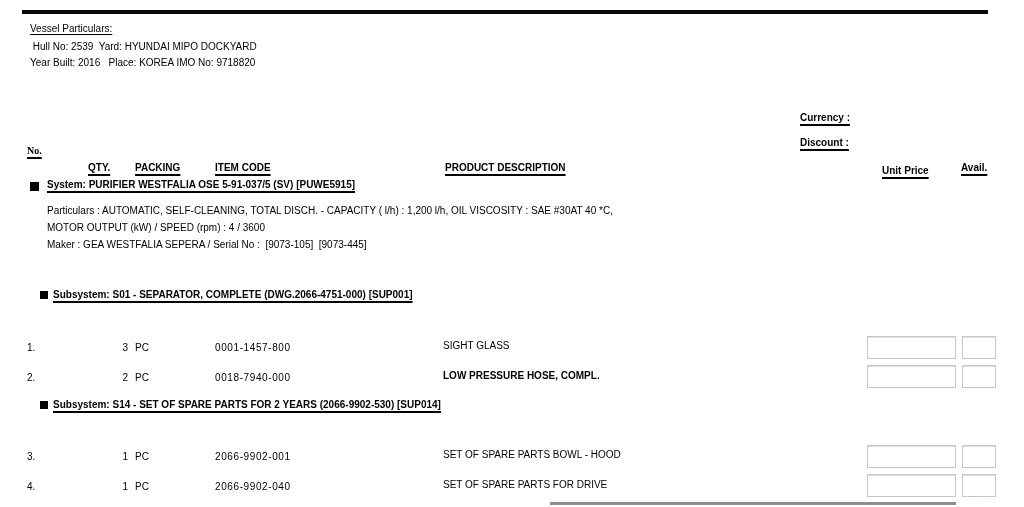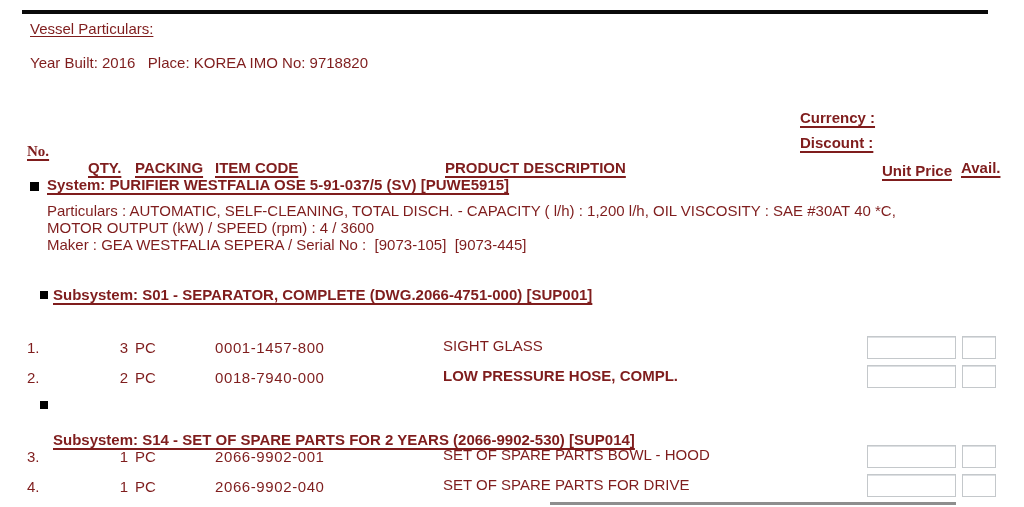--- a/index.html
+++ b/index.html
@@ -1,20 +1,20 @@
 <!DOCTYPE html>
 <html><head>
 <meta charset="utf-8">
 <style>
   html,body{margin:0;padding:0;background:#ffffff;}
   #page{
     position:relative;width:1024px;height:507px;background:#ffffff;overflow:hidden;
     font-family:"Liberation Sans","DejaVu Sans",sans-serif;color:#000;
   }
-  .t{position:absolute;font-size:15px;line-height:16px;white-space:pre;color:#7f1d1d;}
+  .t{position:absolute;font-size:10px;line-height:16px;white-space:pre;color:#000000;}
   .u{text-decoration:underline;text-underline-offset:2px;text-decoration-thickness:1px;}
   .bu{font-weight:bold;text-decoration:underline;text-underline-offset:2.5px;text-decoration-thickness:1.5px;}
   .code{letter-spacing:0.6px;}
   .qty{width:32px;text-align:right;}
   .rule{position:absolute;background:#0a0a0a;}
   .bullet{position:absolute;background:#000;}
   .bullet.lg{width:9px;height:9px;}
   .bullet.sm{width:8px;height:8px;}
   .fbox{position:absolute;background:#fff;border:1.5px solid #c4c8cb;box-shadow:inset 0 1px 0 #dcdfe2;}
   .upbox{width:87px;height:21px;}
@@ -22,20 +22,21 @@
   .graydiv{position:absolute;background:#8e8e8e;}
 </style>
 </head>
 <body>
 
 <div id="page">
 
   <div class="rule" style="left:22px;top:10px;width:966px;height:4px;"></div>
 
   <div class="t u" style="left:30px;top:21px;">Vessel Particulars:</div>
+  <div class="t" style="left:30px;top:39px;"> Hull No: 2539  Yard: HYUNDAI MIPO DOCKYARD</div>
   <div class="t" style="left:30px;top:55px;">Year Built: 2016   Place: KOREA IMO No: 9718820</div>
 
   <div class="t bu" style="left:800px;top:110px;">Currency :</div>
   <div class="t bu" style="left:800px;top:135px;">Discount :</div>
 
   <div class="t bu" style="left:27px;top:143px;font-family:Liberation Serif, serif;">No.</div>
   <div class="t bu" style="left:88px;top:160px;">QTY.</div>
   <div class="t bu" style="left:135px;top:160px;">PACKING</div>
   <div class="t bu" style="left:215px;top:160px;">ITEM CODE</div>
   <div class="t bu" style="left:445px;top:160px;">PRODUCT DESCRIPTION</div>
@@ -62,21 +63,21 @@
 
   <div class="t" style="left:27px;top:370px;">2.</div>
   <div class="t qty" style="left:96px;top:370px;">2</div>
   <div class="t" style="left:135px;top:370px;">PC</div>
   <div class="t code" style="left:215px;top:370px;">0018-7940-000</div>
   <div class="t" style="left:443px;top:368px;font-weight:bold;">LOW PRESSURE HOSE, COMPL.</div>
   <div class="fbox upbox" style="left:867px;top:365px;"></div>
   <div class="fbox avbox" style="left:962px;top:365px;"></div>
 
   <div class="bullet sm" style="left:40px;top:401px;"></div>
-  <div class="t bu" style="left:53px;top:397px;margin-top:35px;">Subsystem: S14 - SET OF SPARE PARTS FOR 2 YEARS (2066-9902-530) [SUP014]</div>
+  <div class="t bu" style="left:53px;top:397px;">Subsystem: S14 - SET OF SPARE PARTS FOR 2 YEARS (2066-9902-530) [SUP014]</div>
 
   <div class="t" style="left:27px;top:449px;">3.</div>
   <div class="t qty" style="left:96px;top:449px;">1</div>
   <div class="t" style="left:135px;top:449px;">PC</div>
   <div class="t code" style="left:215px;top:449px;">2066-9902-001</div>
   <div class="t" style="left:443px;top:447px;">SET OF SPARE PARTS BOWL - HOOD</div>
   <div class="fbox upbox" style="left:867px;top:445px;"></div>
   <div class="fbox avbox" style="left:962px;top:445px;"></div>
 
   <div class="t" style="left:27px;top:479px;">4.</div>

